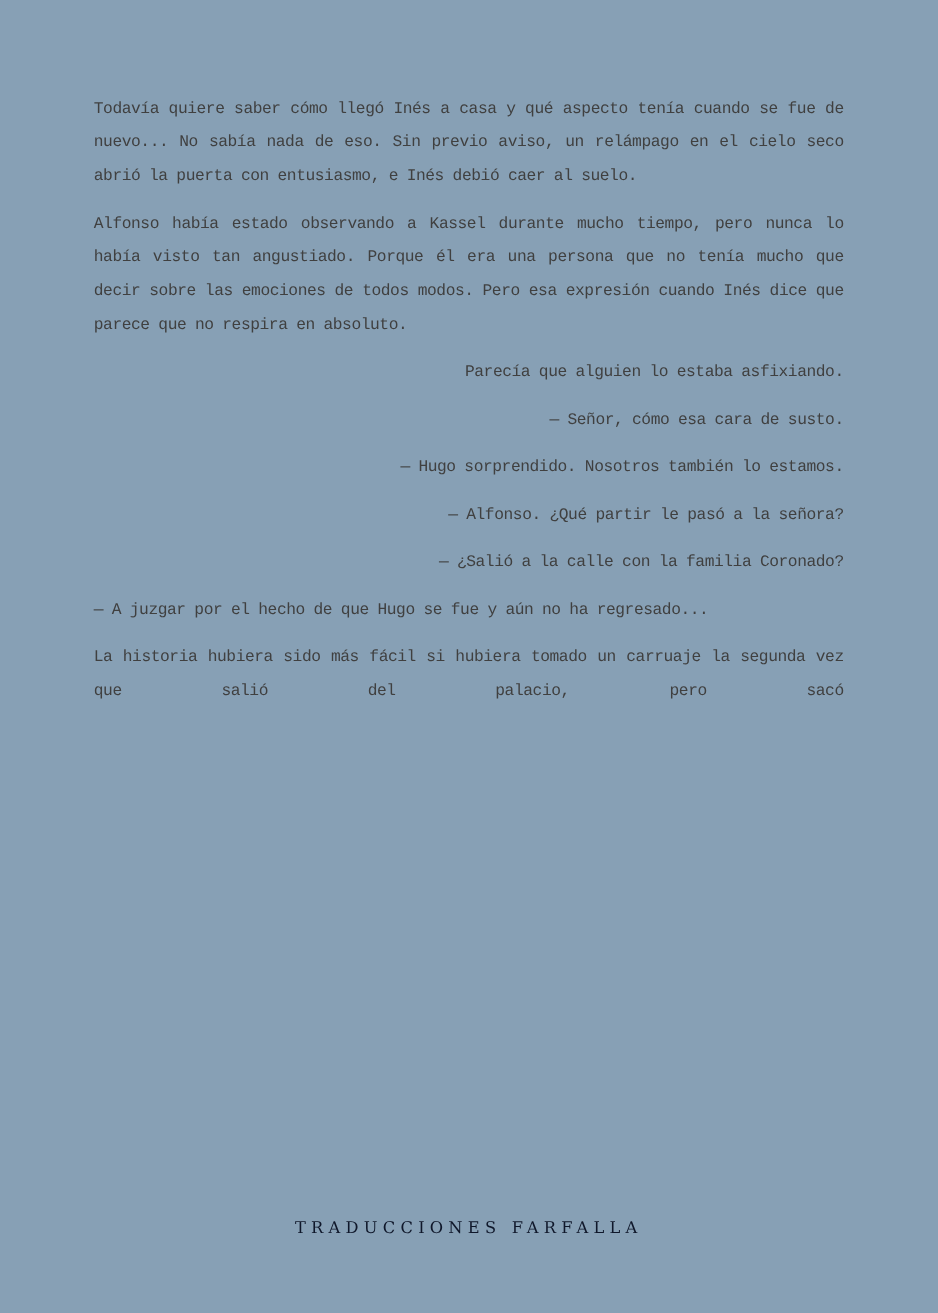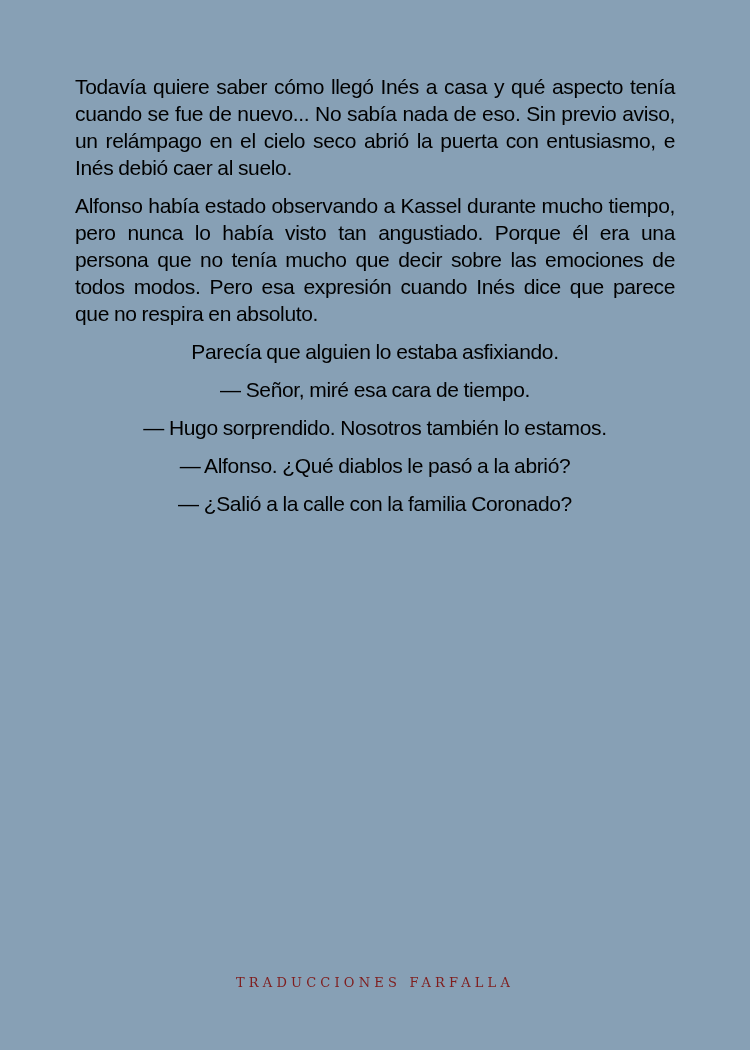--- a/index.html
+++ b/index.html
@@ -11,52 +11,54 @@
       height: 1050px;
       background: #87a0b5;
       overflow: hidden;
       position: relative;
     }
     .page {
       position: absolute;
       left: 75px;
       top: 73px;
       width: 600px;
-      font-family: Liberation Sans, sans-serif;
-      font-size: 21px;
+      font-family: Liberation Mono, monospace;
+      font-size: 13px;
       line-height: 27px;
-      color: #000000;
+      color: #404040;
       letter-spacing: -0.35px;
       word-spacing: -0.5px;
     }
     .page p {
       margin: 0 0 11px 0;
       text-align: justify;
     }
     .page p.short {
-      text-align: center;
+      text-align: right;
     }
     .footer {
       position: absolute;
       left: 0;
       width: 750px;
       top: 975px;
       text-align: center;
       font-family: "DejaVu Serif", serif;
       font-size: 13px;
       letter-spacing: 4.2px;
-      color: #7f1d1d;
+      color: #0f172a;
     }
   </style>
 </head>
 <body>
 
 <div class="page">
   <p>Todavía quiere saber cómo llegó Inés a casa y qué aspecto tenía cuando se fue de nuevo... No sabía nada de eso. Sin previo aviso, un relámpago en el cielo seco abrió la puerta con entusiasmo, e Inés debió caer al suelo.</p>
   <p>Alfonso había estado observando a Kassel durante mucho tiempo, pero nunca lo había visto tan angustiado. Porque él era una persona que no tenía mucho que decir sobre las emociones de todos modos. Pero esa expresión cuando Inés dice que parece que no respira en absoluto.</p>
   <p class="short">Parecía que alguien lo estaba asfixiando.</p>
-  <p class="short">—  Señor, miré esa cara de tiempo.</p>
+  <p class="short">—  Señor, cómo esa cara de susto.</p>
   <p class="short">—  Hugo sorprendido. Nosotros también lo estamos.</p>
-  <p class="short">— Alfonso. ¿Qué diablos le pasó a la abrió?</p>
+  <p class="short">— Alfonso. ¿Qué partir le pasó a la señora?</p>
   <p class="short">— ¿Salió a la calle con la familia Coronado?</p>
+  <p>— A juzgar por el hecho de que Hugo se fue y aún no ha regresado...</p>
+  <p style="text-align-last: justify;">La historia hubiera sido más fácil si hubiera tomado un carruaje la segunda vez que salió del palacio, pero sacó</p>
 </div>
 
 <div class="footer">TRADUCCIONES  FARFALLA</div>
 
 </body></html>

